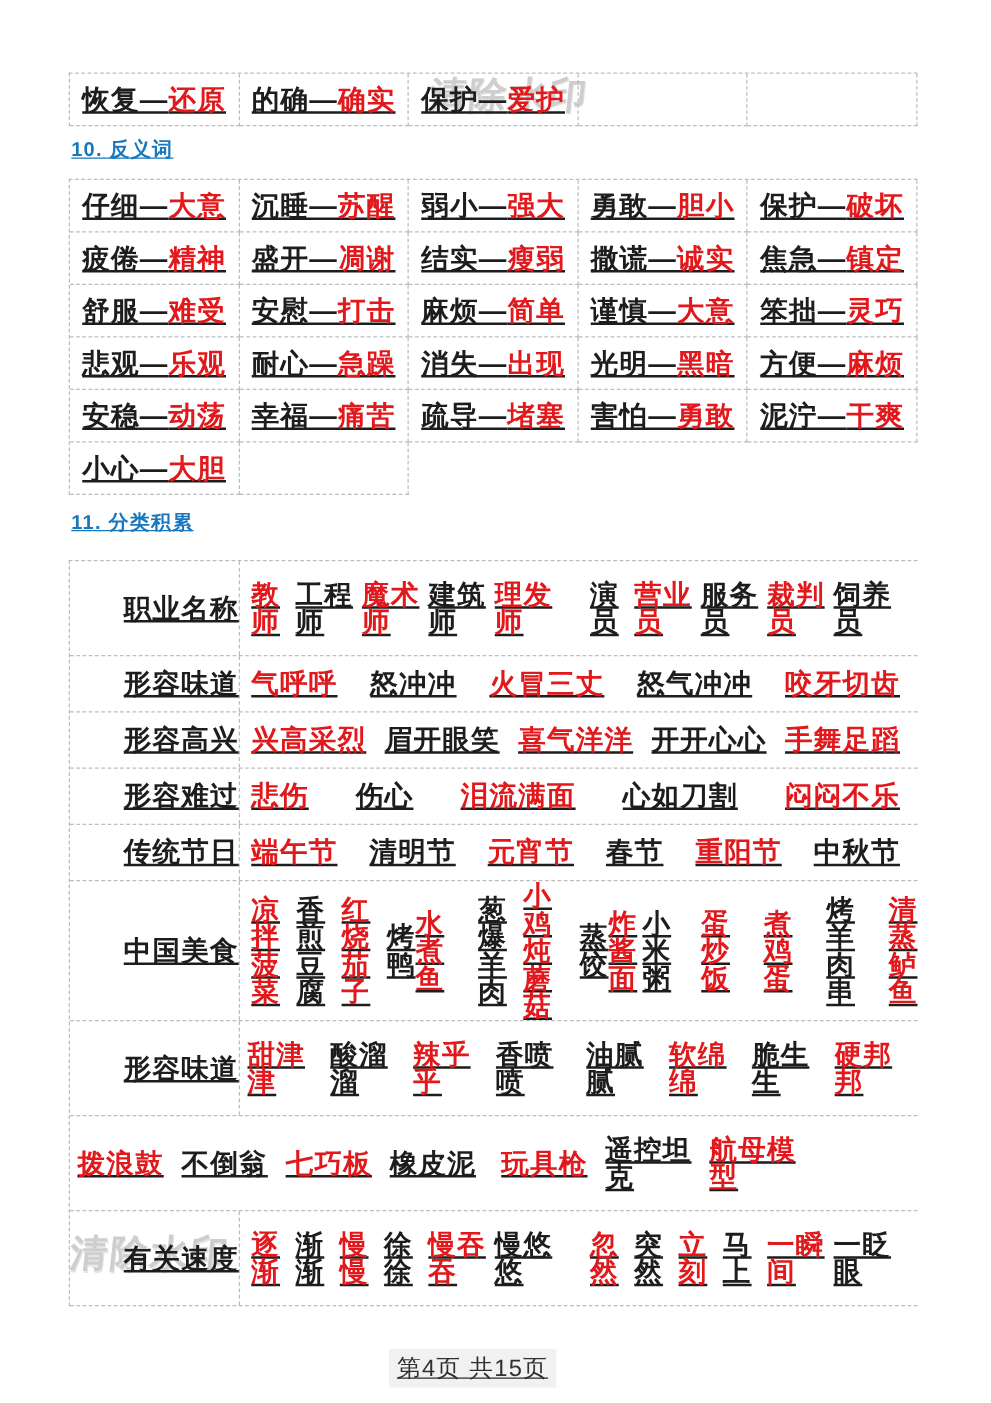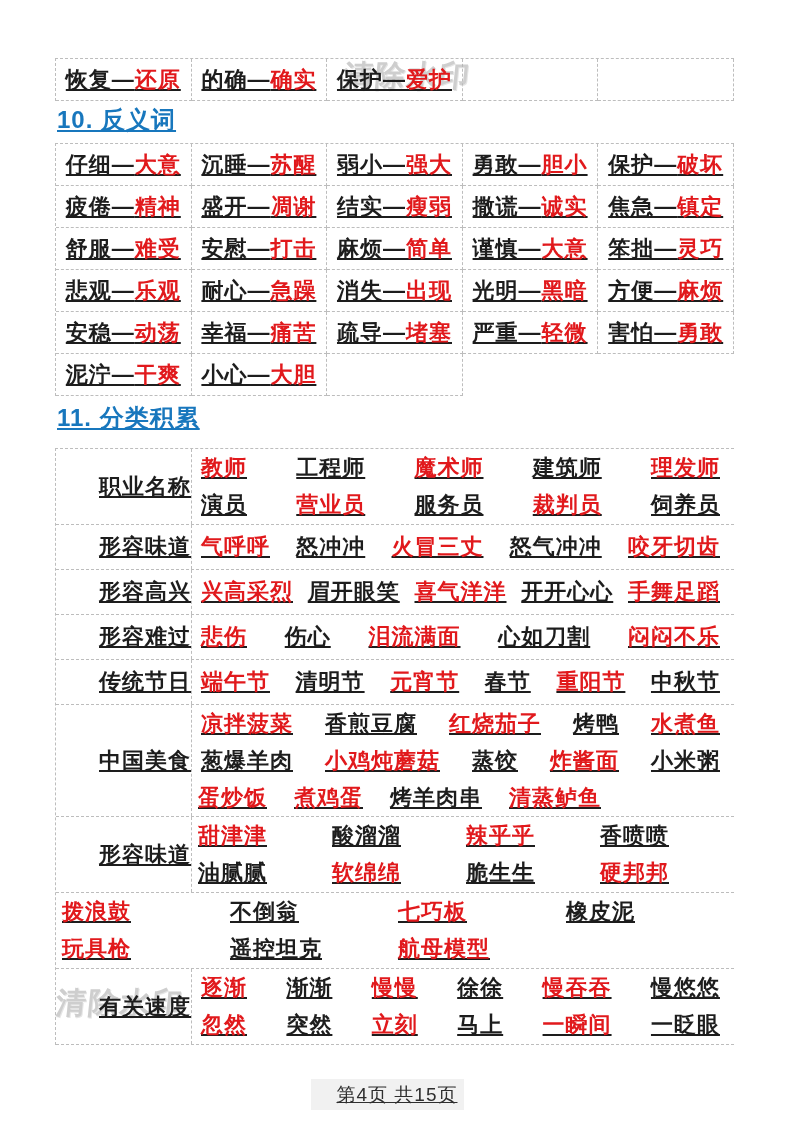--- a/index.html
+++ b/index.html
@@ -11,21 +11,21 @@
   html,body{margin:0;padding:0;}
   body{
     width:793px;height:1122px;background:#ffffff;position:relative;
     font-family:"Liberation Sans",sans-serif;color:var(--ink);
     overflow:hidden;
   }
   .abs{position:absolute;text-decoration:underline;}
   
   .sec-heading{
     left:57px;height:32px;display:flex;align-items:center;
-    color:var(--blue);font-size:24px;font-weight:800;letter-spacing:1px;
+    color:var(--blue);font-size:16px;font-weight:800;letter-spacing:1px;
   }
   
   .dtable{
     left:55px;width:679px;
     border-top:1px dashed var(--bd);border-left:1px dashed var(--bd);
     box-sizing:border-box;background:#fff;
   }
   .grid5{display:grid;grid-template-columns:repeat(5,1fr);}
   .cell{
     border-right:1px dashed var(--bd);border-bottom:1px dashed var(--bd);
@@ -36,40 +36,40 @@
   .pair,.word{font-size:22px;font-weight:700;letter-spacing:1px;line-height:1;}
   .w-black{color:var(--ink);position:relative;z-index:1;}
   .w-red{color:var(--red);position:relative;z-index:1;}
   
   .cat-row{display:flex;border-bottom:1px dashed var(--bd);box-sizing:border-box;}
   .cat-label{
     width:136px;flex:0 0 136px;border-right:1px dashed var(--bd);box-sizing:border-box;
     display:flex;align-items:center;justify-content:flex-end;
     font-size:22px;font-weight:700;letter-spacing:1px;position:relative;
   }
-  .cat-content{flex:1;display:flex;flex-direction:column;box-sizing:border-box;}
+  .cat-content{flex:1;display:flex;flex-direction:row;box-sizing:border-box;}
   .line{flex:1;display:flex;align-items:center;box-sizing:border-box;}
   .line.between{justify-content:space-between;padding:0 14px 0 9px;}
   .line.grid{display:grid;grid-template-columns:repeat(4,1fr);padding-left:6px;}
   .line.grid .word{justify-self:start;}
   .line.flow{gap:27px;padding-left:6px;}
   .rh1{height:45px;}
   .rh2{height:76px;}
   .rh3{height:112px;}
   
   .wm{
     position:absolute;z-index:0;color:#b1b1b1;opacity:.62;font-weight:700;
     font-size:30px;letter-spacing:2px;white-space:nowrap;pointer-events:none;
     transform:skewX(-6deg);text-shadow:1px 1px 0 #d6d6d6;
   }
   
   .footer{
     left:311px;top:1079px;width:134px;height:31px;background:#f1f1f1;
     display:flex;align-items:center;justify-content:center;
-    font-size:19px;color:#2f2f2f;font-weight:500;letter-spacing:1px;padding-left:19px;
+    font-size:19px;color:#2f2f2f;font-weight:500;letter-spacing:1px;
   }
 </style>
 </head>
 <body>
 
 <div class="abs page" style="inset:0;">
 
   <div class="abs dtable grid5" style="top:58px;">
       <div class="cell">
         <span class="pair"><span class="w-black">恢复—</span><span class="w-red">还原</span></span>
@@ -149,23 +149,20 @@
         <span class="pair"><span class="w-black">方便—</span><span class="w-red">麻烦</span></span>
       </div>
       <div class="cell">
         <span class="pair"><span class="w-black">安稳—</span><span class="w-red">动荡</span></span>
       </div>
       <div class="cell">
         <span class="pair"><span class="w-black">幸福—</span><span class="w-red">痛苦</span></span>
       </div>
       <div class="cell">
         <span class="pair"><span class="w-black">疏导—</span><span class="w-red">堵塞</span></span>
-      </div>
-      <div class="cell">
-        <span class="pair"><span class="w-black">严重—</span><span class="w-red">轻微</span></span>
       </div>
       <div class="cell">
         <span class="pair"><span class="w-black">害怕—</span><span class="w-red">勇敢</span></span>
       </div>
       <div class="cell">
         <span class="pair"><span class="w-black">泥泞—</span><span class="w-red">干爽</span></span>
       </div>
       <div class="cell">
         <span class="pair"><span class="w-black">小心—</span><span class="w-red">大胆</span></span>
       </div>

